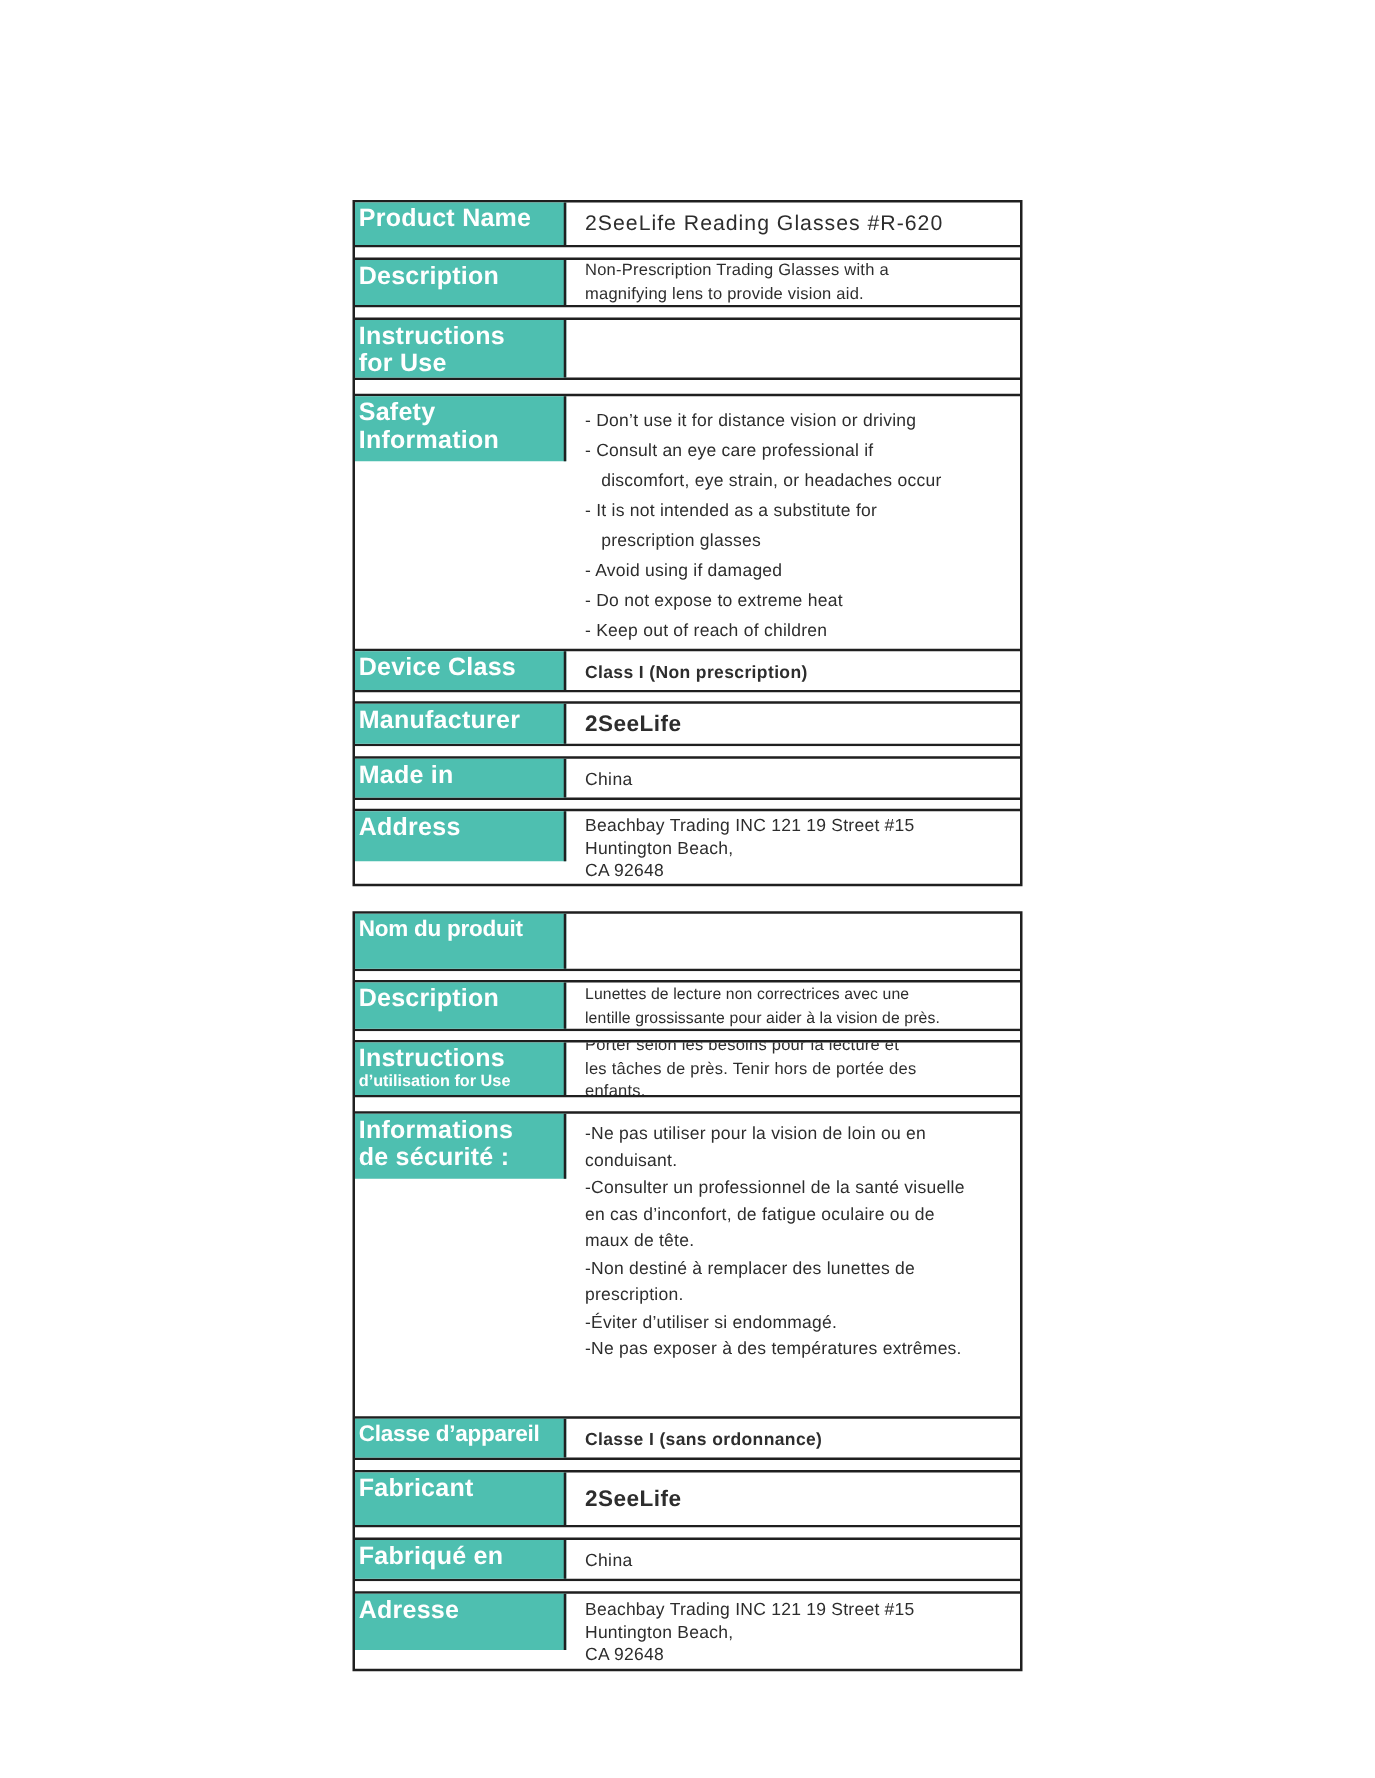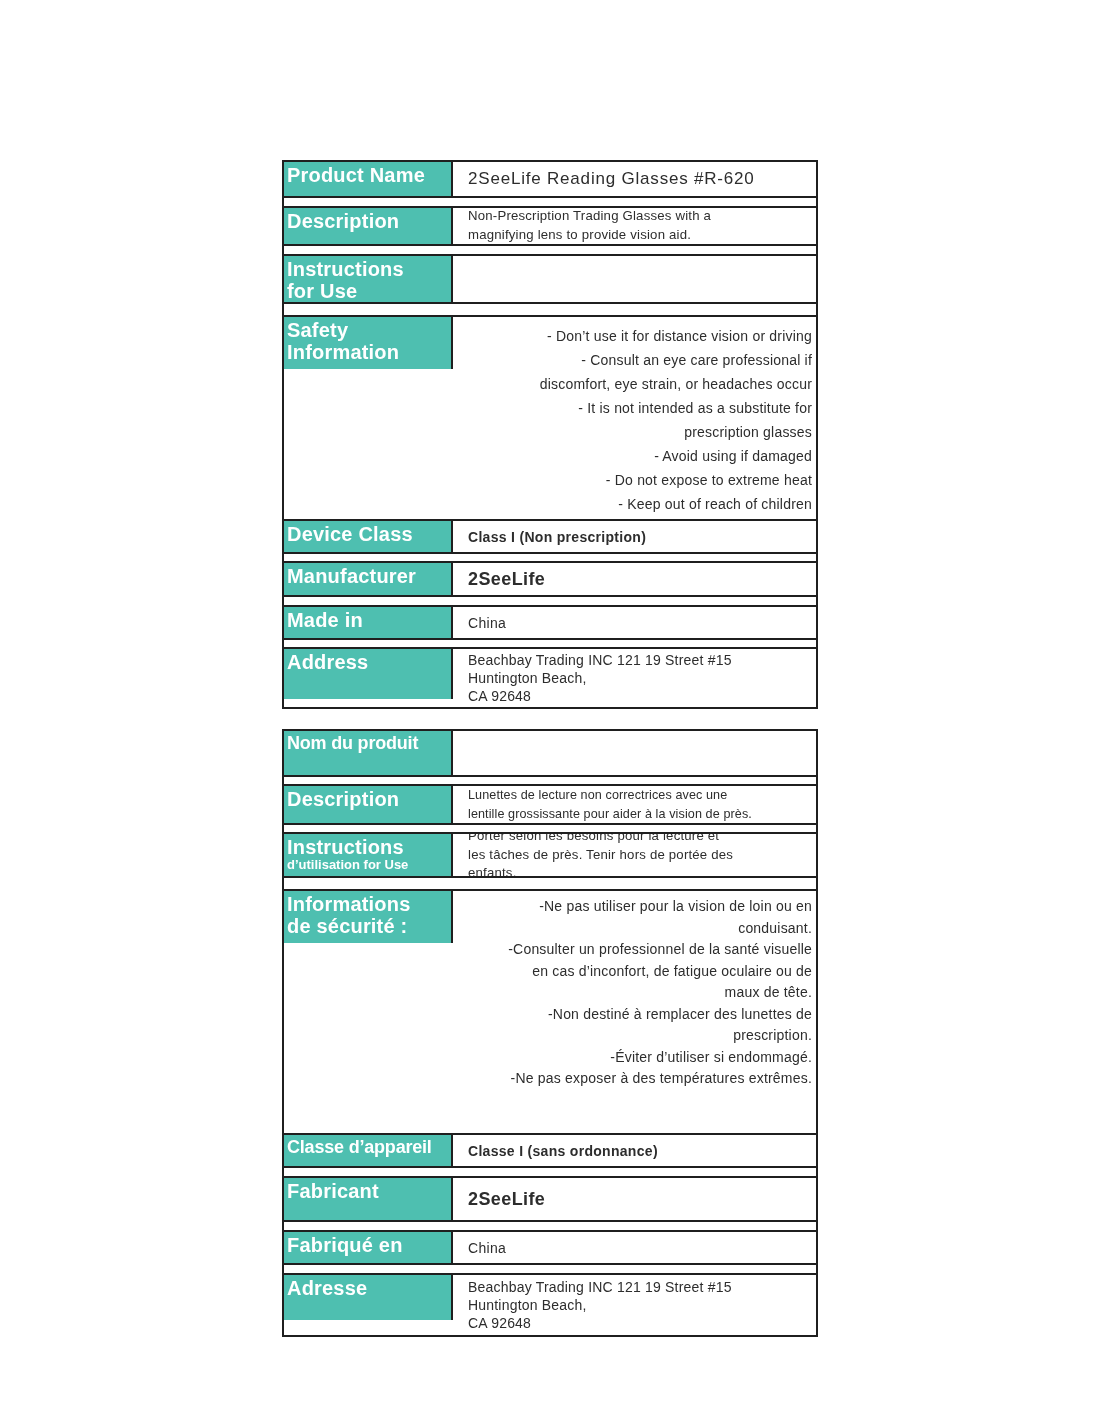--- a/index.html
+++ b/index.html
@@ -23,21 +23,21 @@
     padding:2px 2px 2px 3px;line-height:1.12;letter-spacing:.2px;
   }
   .teal.full{height:100%;}
   .teal .l1,.teal .l2{font-size:20px;}
   .teal .l2.small{font-size:13px;letter-spacing:0;}
   .teal .fit{font-size:18px;letter-spacing:-.2px;}
   .val{
     flex:1;display:flex;flex-direction:column;justify-content:center;
     padding:3px 4px 3px 15px;color:var(--text);overflow:hidden;
   }
-  .val.top{justify-content:flex-start;text-align:right;}
+  .val.top{justify-content:flex-start;}
   .pre{white-space:pre-line;}
   .v-lg{font-size:17px;letter-spacing:.8px;}
   .v-lg.tight{letter-spacing:.4px;}
   .v-md{font-size:14px;letter-spacing:.3px;}
   .v-sm{font-size:13.2px;line-height:1.42;letter-spacing:.2px;}
   .v-xs{font-size:12.6px;line-height:1.45;letter-spacing:.1px;}
   .v-bold{font-weight:bold;}
   .v-brand{font-size:18px;font-weight:bold;letter-spacing:.4px;}
   .v-addr{font-size:14px;line-height:1.3;letter-spacing:.2px;}
   .bullets{font-size:14px;letter-spacing:.2px;}
@@ -132,21 +132,21 @@
             <span class="l1">Made in</span>
           </div>
         </div>
       <div class="val">
           <span class="v-md">China</span>
         </div>
     </div>
     <div class="spacer" style="height:9px"></div>
     <div class="row" style="height:58px">
       <div class="lbl">
-          <div class="teal" style="height:50px">
+          <div class="teal" style="height:40px">
             <span class="l1">Address</span>
           </div>
         </div>
       <div class="val">
           <span class="v-addr pre">Beachbay Trading INC 121 19 Street #15
 Huntington Beach,
 CA 92648</span>
         </div>
     </div>
   </div>

